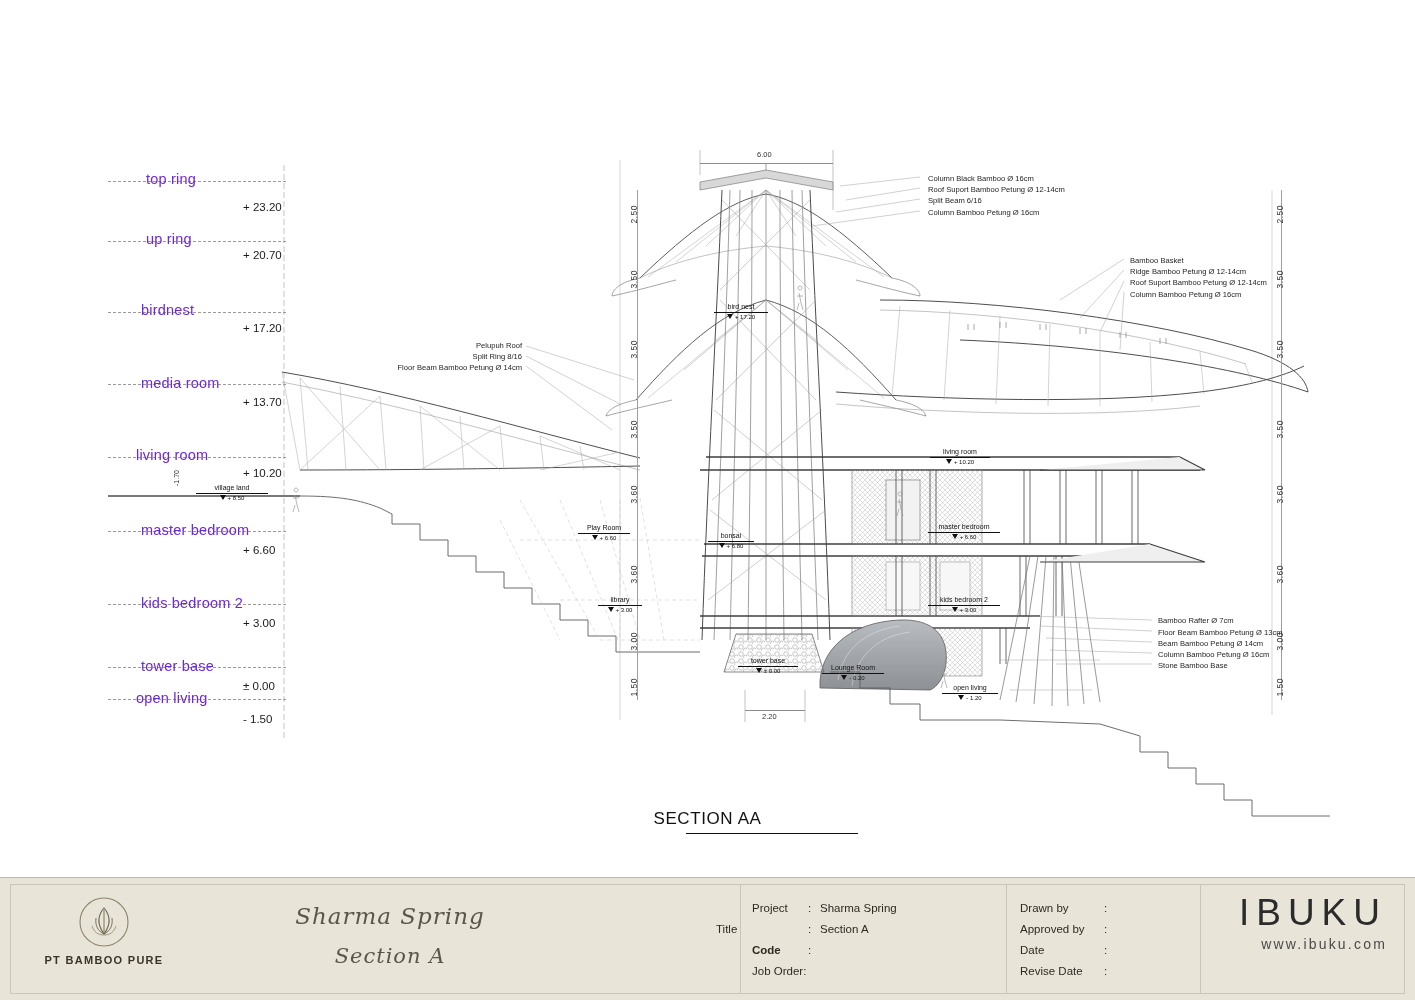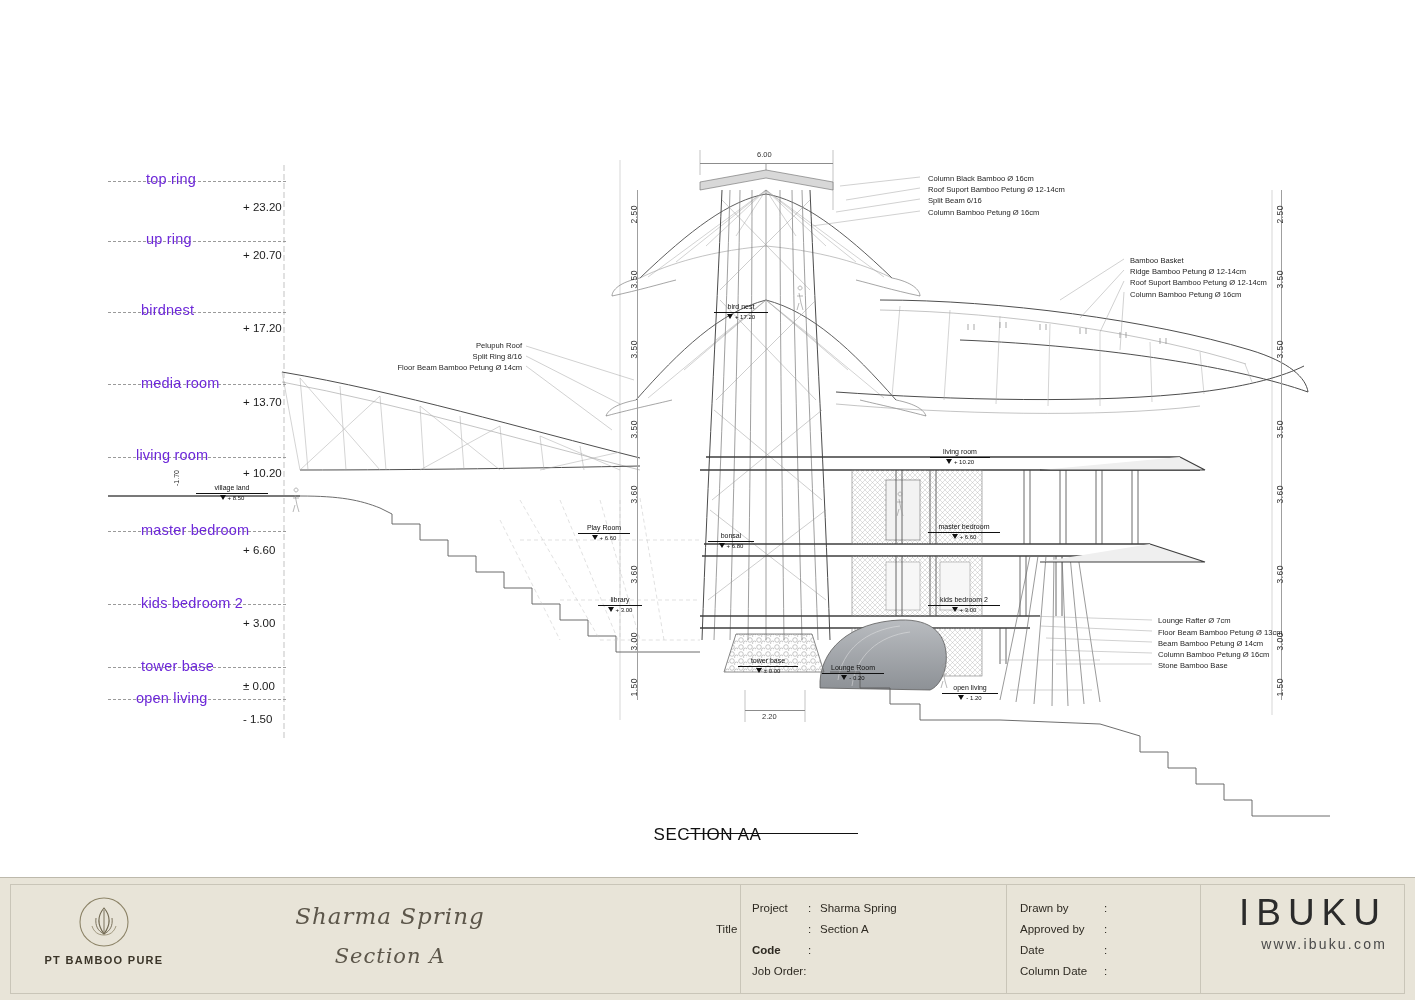--- a/index.html
+++ b/index.html
@@ -538,21 +538,21 @@
   <div class="note" style="left:928px;top:173px;">Column Black Bamboo Ø 16cm</div>
   <div class="note" style="left:928px;top:184px;">Roof Suport Bamboo Petung Ø 12-14cm</div>
   <div class="note" style="left:928px;top:195px;">Split Beam 6/16</div>
   <div class="note" style="left:928px;top:207px;">Column Bamboo Petung Ø 16cm</div>
 
   <div class="note" style="left:1130px;top:255px;">Bamboo Basket</div>
   <div class="note" style="left:1130px;top:266px;">Ridge Bamboo Petung Ø 12-14cm</div>
   <div class="note" style="left:1130px;top:277px;">Roof Suport Bamboo Petung Ø 12-14cm</div>
   <div class="note" style="left:1130px;top:289px;">Column Bamboo Petung Ø 16cm</div>
 
-  <div class="note" style="left:1158px;top:615px;">Lounge Rafter Ø 7cm</div>
+  <div class="note" style="left:1158px;top:615px;">Bamboo Rafter Ø 7cm</div>
   <div class="note" style="left:1158px;top:627px;">Floor Beam Bamboo Petung Ø 13cm</div>
   <div class="note" style="left:1158px;top:638px;">Beam Bamboo Petung Ø 14cm</div>
   <div class="note" style="left:1158px;top:649px;">Column Bamboo Petung Ø 16cm</div>
   <div class="note" style="left:1158px;top:660px;">Stone Bamboo Base</div>
 
   <div class="note-l" style="left:330px;top:340px;width:192px;">Pelupuh Roof</div>
   <div class="note-l" style="left:330px;top:351px;width:192px;">Split Ring 8/16</div>
   <div class="note-l" style="left:330px;top:362px;width:192px;">Floor Beam Bamboo Petung Ø 14cm</div>
 
   <div class="rtag" style="left:714px;top:303px;width:54px;">
@@ -598,21 +598,21 @@
   <div class="rtag" style="left:598px;top:596px;width:44px;">
     <span class="rtag-ul">library</span>
     <span class="tri"></span><span class="e">+ 3.00</span>
   </div>
 
   <div class="rtag" style="left:822px;top:664px;width:62px;">
     <span class="rtag-ul">Lounge Room</span>
     <span class="tri"></span><span class="e">- 0.20</span>
   </div>
 
-  <div id="section-caption" style="top:809px;margin-top:16px;">SECTION AA</div>
+  <div id="section-caption" style="top:809px;">SECTION AA</div>
   <div id="section-caption-rule" style="left:686px;top:833px;width:172px;"></div>
 
   <div id="titleblock">
     <div id="tb-inner"></div>
     <div class="tb-div" style="left:740px;"></div>
     <div class="tb-div" style="left:1006px;"></div>
     <div class="tb-div" style="left:1200px;"></div>
 
     <div id="logo-wrap">
       <svg id="logo-mark" viewBox="0 0 52 52">
@@ -650,21 +650,21 @@
     <div class="tb-field" style="left:1116px;top:24px;"></div>
 
     <div class="tb-field" style="left:1020px;top:45px;">Approved by</div>
     <div class="tb-field" style="left:1104px;top:45px;">:</div>
     <div class="tb-field" style="left:1116px;top:45px;"></div>
 
     <div class="tb-field" style="left:1020px;top:66px;">Date</div>
     <div class="tb-field" style="left:1104px;top:66px;">:</div>
     <div class="tb-field" style="left:1116px;top:66px;"></div>
 
-    <div class="tb-field" style="left:1020px;top:87px;">Column Date</div>
+    <div class="tb-field" style="left:1020px;top:87px;">Revise Date</div>
     <div class="tb-field" style="left:1104px;top:87px;">:</div>
     <div class="tb-field" style="left:1116px;top:87px;"></div>
 
     <div id="brand">
       <div id="brand-name">IBUKU</div>
       <div id="brand-url">www.ibuku.com</div>
     </div>
   </div>
 
 </div>

